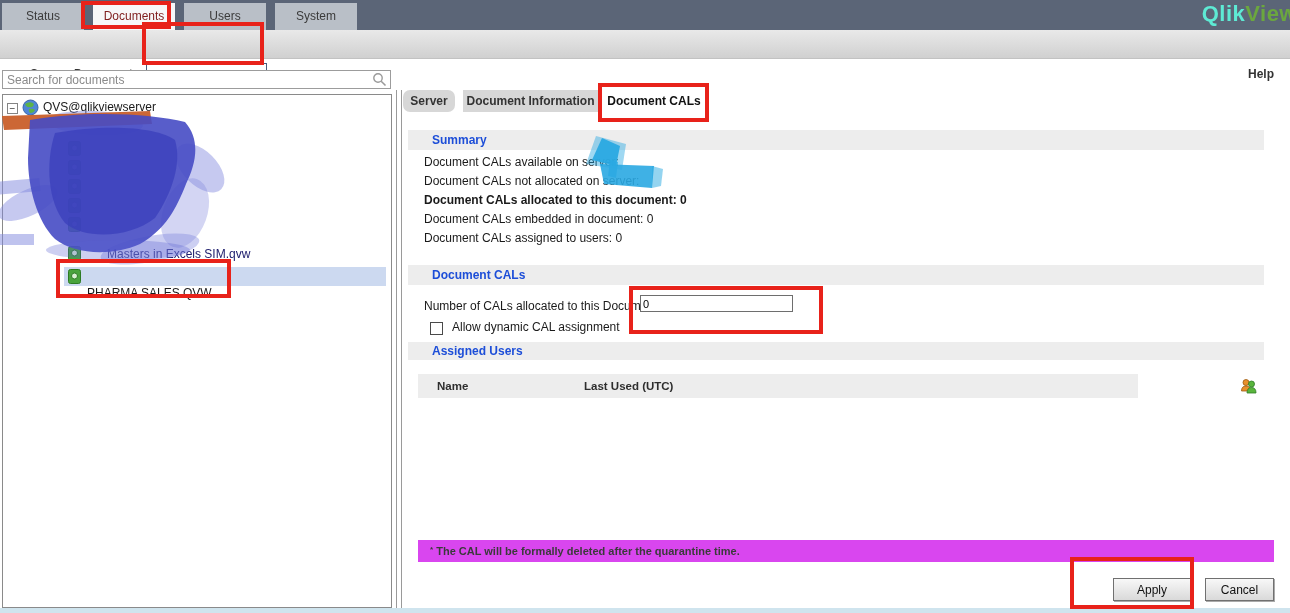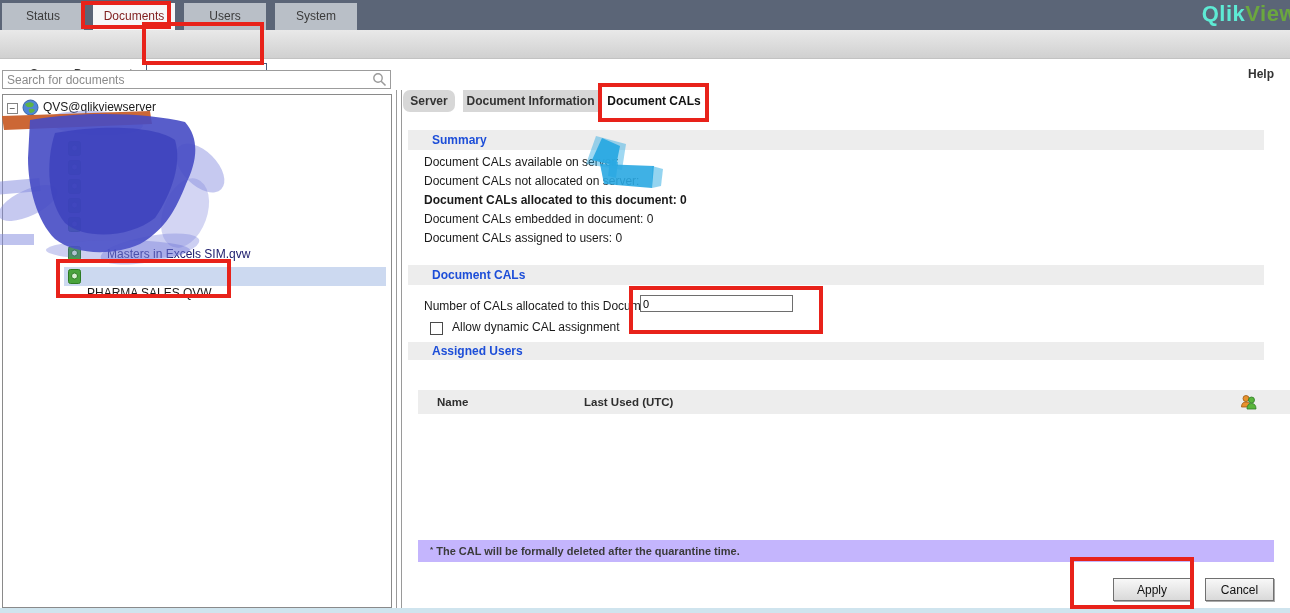--- a/index.html
+++ b/index.html
@@ -46,24 +46,24 @@
   .ctab { position:absolute; top:90px; height:22px; line-height:22px; text-align:center;
           background:#d7d7d7; font-weight:bold; color:#333; }
   .ctab.active { background:#ffffff; color:#111; }
   .sechdr { position:absolute; left:408px; width:856px; height:20px; line-height:20px;
             padding-left:24px; background:#ededed; font-weight:bold; color:#1d4ed8; }
   .sline { position:absolute; left:424px; height:19px; line-height:19px; color:#1a1a1a; }
   #cal-input { left:640px; top:295px; width:153px; height:17px; border:1px solid #6e6e6e;
                padding:0 2px; font-size:11px; font-family:"Liberation Sans",sans-serif; }
   #dyn-check { left:430px; top:322px; width:13px; height:13px; border:1px solid #4a4a4a; background:#fff; }
   #dyn-label { left:452px; top:320px; }
-  #tbl-hdr { left:418px; top:390px; width:873px; height:24px; background:#ededed; }
+  #tbl-hdr { left:418px; top:374px; width:720px; height:24px; background:#ededed; }
   .th { position:absolute; top:0; height:24px; line-height:24px; font-weight:bold; font-size:11.5px; color:#2e2e2e; }
   #users-icon { left:822px; top:4px; width:17px; height:16px; }
-  #footnote { left:418px; top:540px; width:856px; height:22px; line-height:22px; background:#c4b5fd;
+  #footnote { left:418px; top:540px; width:856px; height:22px; line-height:22px; background:#d946ef;
               padding-left:12px; font-weight:bold; font-size:11px; color:#3a3a3a; }
   sup { font-size:8px; vertical-align:top; position:relative; top:-1px; }
   .btn { position:absolute; top:578px; height:23px; border:1px solid #707070;
          background:linear-gradient(#f8f8f8,#d9d9d9); font-size:12px; color:#111;
          font-family:"Liberation Sans",sans-serif; box-shadow:1px 1px 0 #aaa; }
   #apply-btn { left:1113px; width:78px; }
   #cancel-btn { left:1205px; width:69px; }
   #bottom-strip { left:0; top:608px; width:1290px; height:5px; background:#cfe4ee; }
 
   

